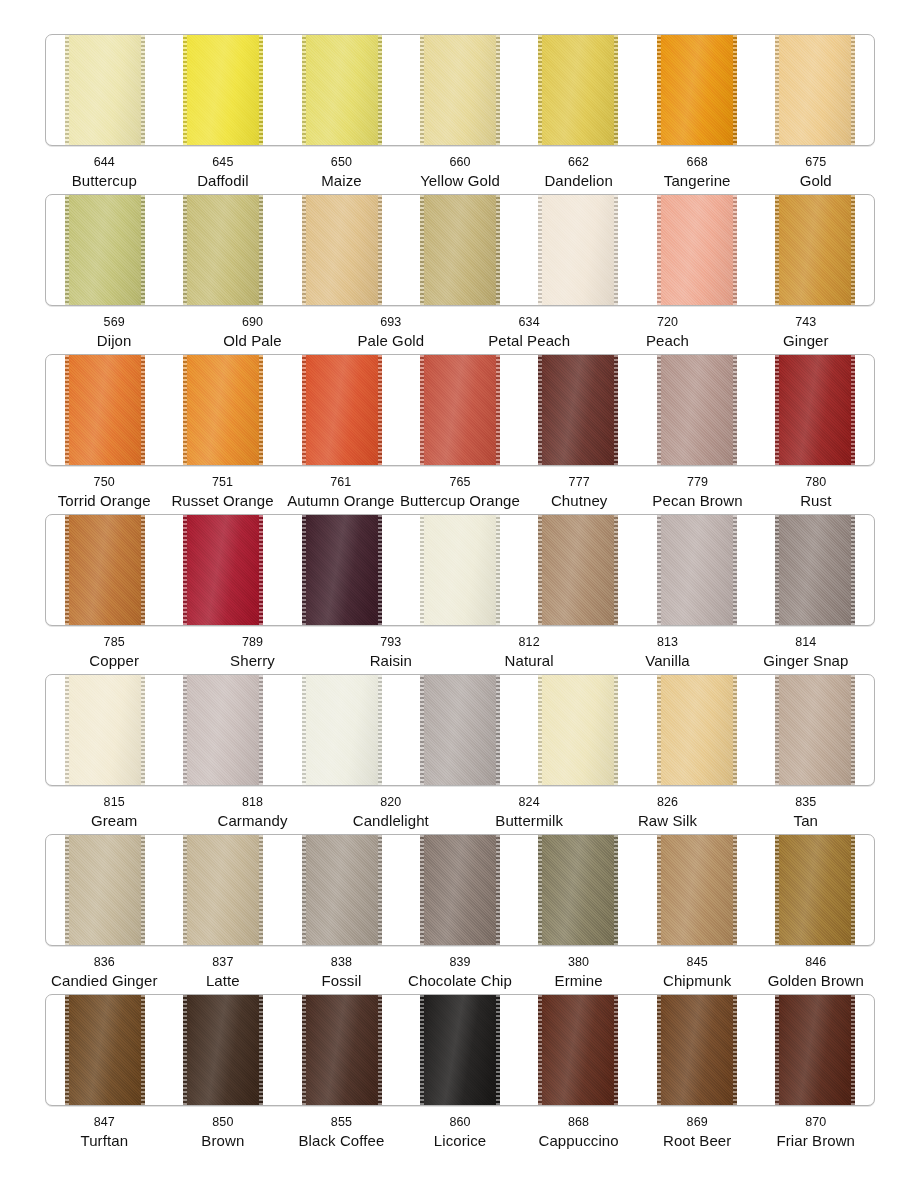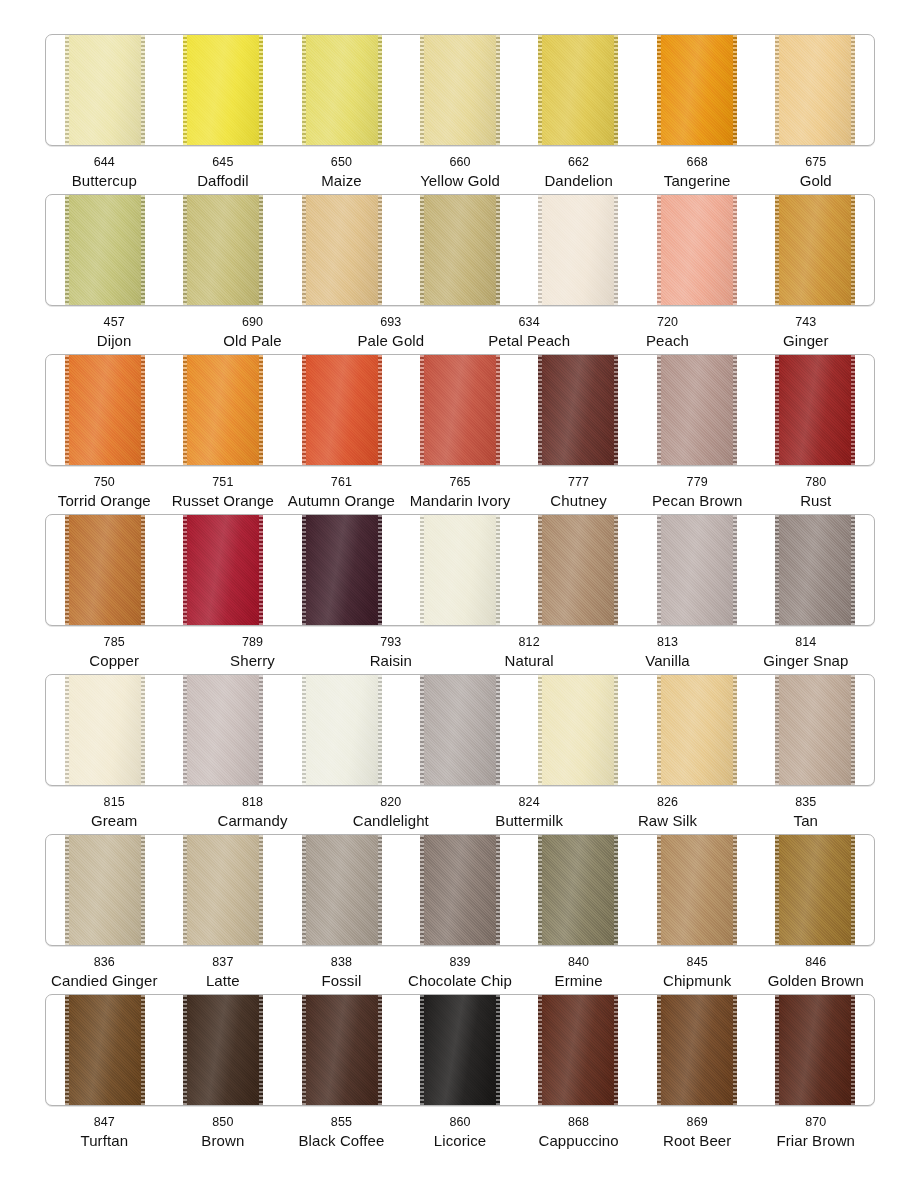--- a/index.html
+++ b/index.html
@@ -199,21 +199,21 @@
         </div>
         <div class="cell">
           <div class="ribbon" title="Peach" style="background-color: rgb(239, 169, 146);"></div>
         </div>
         <div class="cell">
           <div class="ribbon" title="Ginger" style="background-color: rgb(204, 146, 53);"></div>
         </div>
       </div>
       <div class="row-labels">
         <div class="label-cell">
-          <span class="code">457</span>
+          <span class="code">569</span>
           <span class="name">Dijon</span>
         </div>
         <div class="label-cell">
           <span class="code">690</span>
           <span class="name">Old Pale</span>
         </div>
         <div class="label-cell">
           <span class="code">693</span>
           <span class="name">Pale Gold</span>
         </div>
@@ -263,21 +263,21 @@
         <div class="label-cell">
           <span class="code">751</span>
           <span class="name">Russet Orange</span>
         </div>
         <div class="label-cell">
           <span class="code">761</span>
           <span class="name">Autumn Orange</span>
         </div>
         <div class="label-cell">
           <span class="code">765</span>
-          <span class="name">Mandarin Ivory</span>
+          <span class="name">Buttercup Orange</span>
         </div>
         <div class="label-cell">
           <span class="code">777</span>
           <span class="name">Chutney</span>
         </div>
         <div class="label-cell">
           <span class="code">779</span>
           <span class="name">Pecan Brown</span>
         </div>
         <div class="label-cell">
@@ -423,21 +423,21 @@
         </div>
         <div class="label-cell">
           <span class="code">838</span>
           <span class="name">Fossil</span>
         </div>
         <div class="label-cell">
           <span class="code">839</span>
           <span class="name">Chocolate Chip</span>
         </div>
         <div class="label-cell">
-          <span class="code">840</span>
+          <span class="code">380</span>
           <span class="name">Ermine</span>
         </div>
         <div class="label-cell">
           <span class="code">845</span>
           <span class="name">Chipmunk</span>
         </div>
         <div class="label-cell">
           <span class="code">846</span>
           <span class="name">Golden Brown</span>
         </div>

